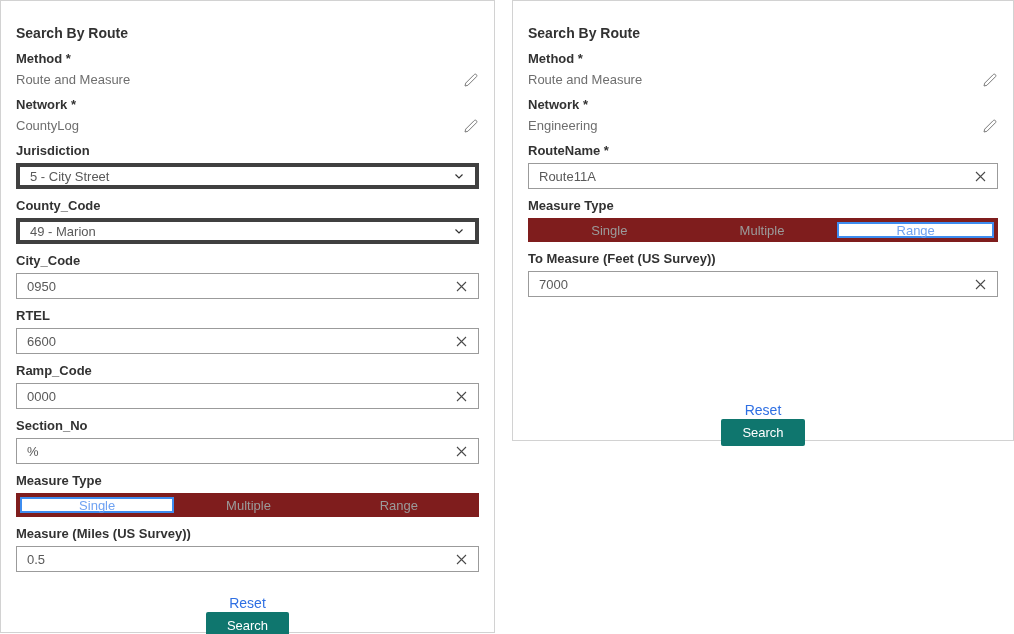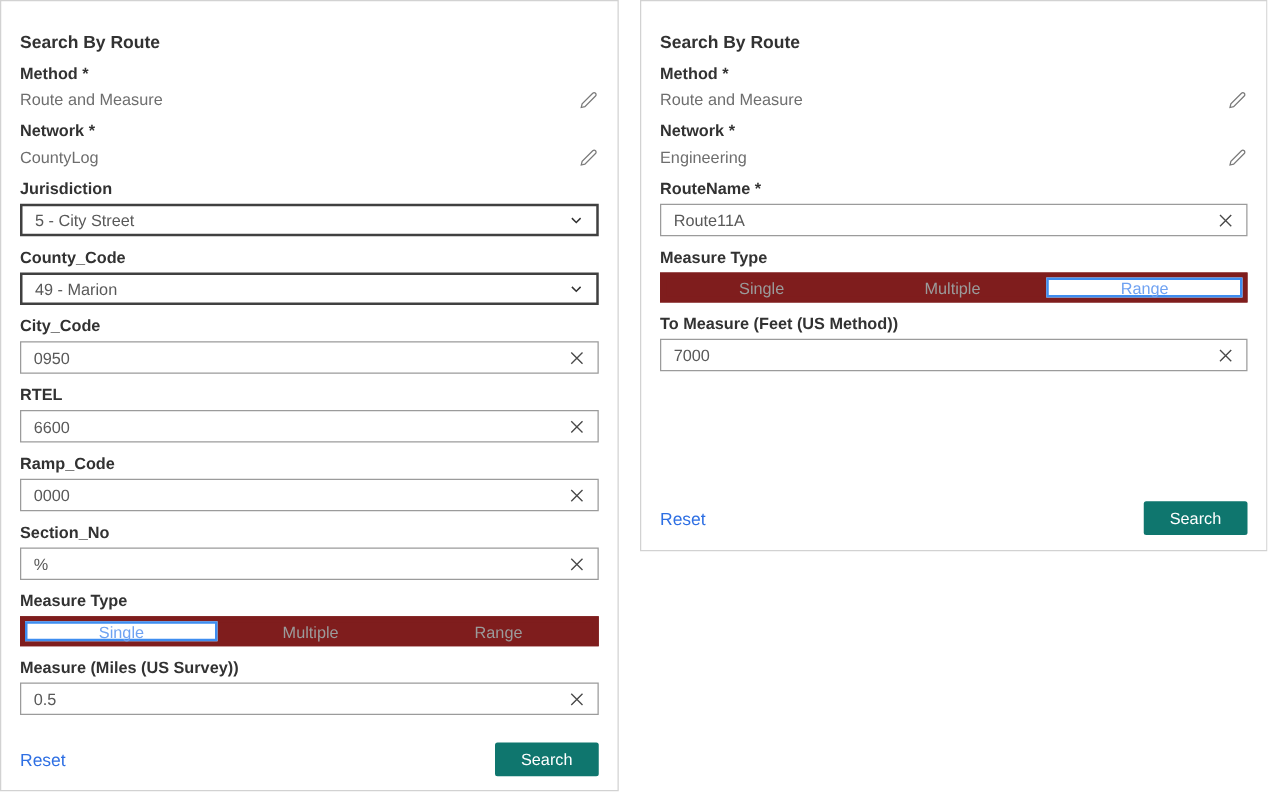--- a/index.html
+++ b/index.html
@@ -17,21 +17,21 @@
   .panel-title{padding-top:23px;font-size:14px;font-weight:700;color:#323232;line-height:18px;}
 
   .field{margin-top:9px;}
   .field-label{font-size:13px;font-weight:700;color:#323232;line-height:15px;margin-bottom:5px;}
 
   .static-row{display:flex;align-items:center;justify-content:space-between;margin-top:6px;height:16px;}
   .static-value{font-size:13px;color:#6e6e6e;line-height:16px;}
   .edit-btn{background:none;border:none;padding:0;cursor:pointer;display:flex;align-items:center;}
 
   .select{
-    position:relative;height:26px;border:2px solid #404040;background:#fff;
+    position:relative;height:26px;border:4px solid #404040;background:#fff;
     box-sizing:border-box;display:flex;align-items:center;justify-content:space-between;
     padding:0 10px;cursor:pointer;
   }
   .select-value{font-size:13px;color:#595959;}
 
   .input-wrap{position:relative;height:26px;border:1px solid #9b9b9b;background:#fff;box-sizing:border-box;}
   .text-input{
     width:100%;height:100%;border:none;outline:none;background:transparent;
     padding:0 34px 0 10px;font-size:13px;color:#595959;box-sizing:border-box;
     font-family:"Liberation Sans",sans-serif;
@@ -43,21 +43,21 @@
 
   .segmented{display:flex;height:24px;border:5px solid #7f1d1d;box-sizing:border-box;background:#7f1d1d;}
   .seg{
     flex:1;display:flex;align-items:center;justify-content:center;
     font-size:13px;color:#9b9b9b;cursor:pointer;box-sizing:border-box;user-select:none;
   }
   .seg.selected{
     border:2px solid #3e8df0;color:#6fa2f2;margin:-1px;position:relative;z-index:1;background:#fff;
   }
 
-  .footer{position:absolute;left:15px;right:15px;display:flex;justify-content:space-between;align-items:center;}
+  .footer{position:absolute;left:15px;right:15px;display:flex;align-items:center;flex-direction:column;}
   .panel.left .footer{top:593px;}
   .panel.right .footer{top:400px;}
   .reset-link{font-size:14px;color:#2e6fe3;cursor:pointer;text-decoration:none;line-height:18px;}
   .search-btn{
     background:#0f766e;color:#fff;border:none;border-radius:2px;font-size:13px;
     padding:6px 21px;cursor:pointer;font-family:"Liberation Sans",sans-serif;line-height:15px;
   }
   .icon{display:inline-flex;}
 </style>
 </head>
@@ -240,21 +240,21 @@
     <div class="field-label">Measure Type</div>
     <div class="segmented">
       <div class="seg">Single</div>
       <div class="seg">Multiple</div>
       <div class="seg selected">Range</div>
     </div>
   </div>
 
 
   <div class="field">
-    <div class="field-label">To Measure (Feet (US Method))</div>
+    <div class="field-label">To Measure (Feet (US Survey))</div>
     <div class="input-wrap">
       <input class="text-input" type="text" value="7000" style="">
       <button class="clear-btn">
         <svg width="13" height="13" viewBox="0 0 13 13">
             <path d="M2 2l9 9M11 2l-9 9" stroke="#4a4a4a" stroke-width="1.1"></path>
           </svg>
       </button>
     </div>
   </div>
 

